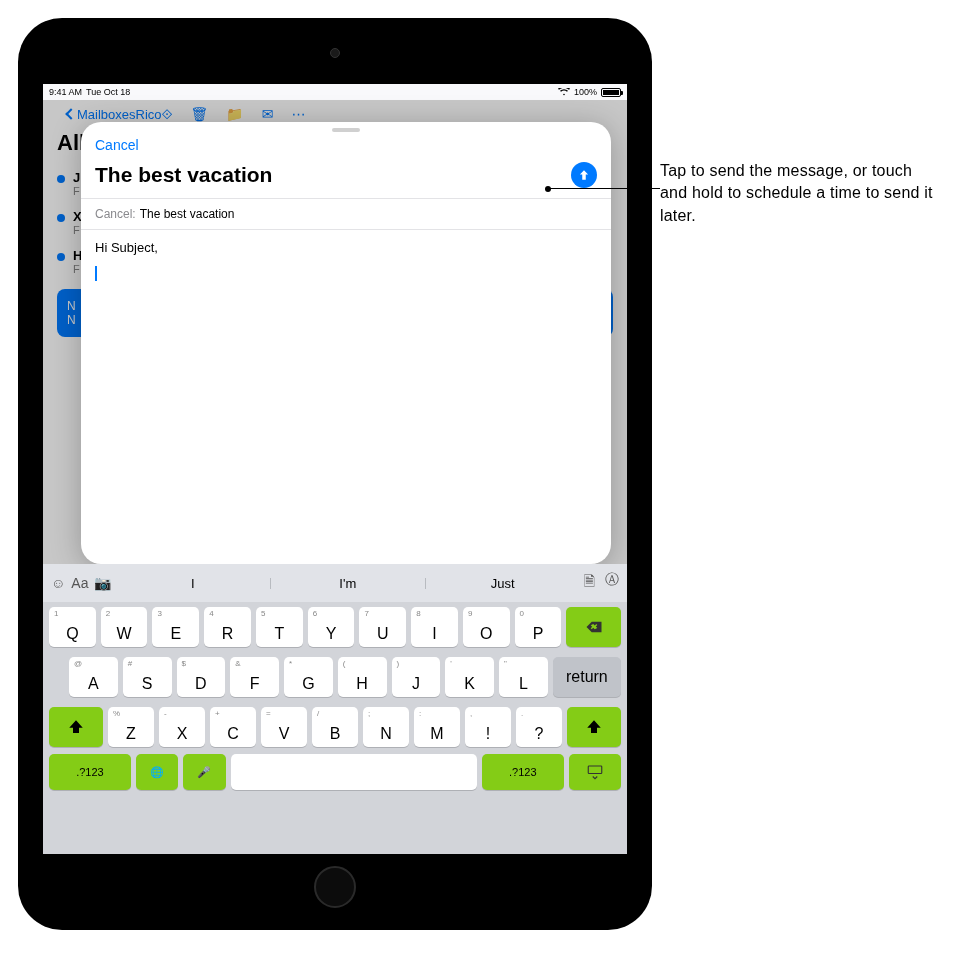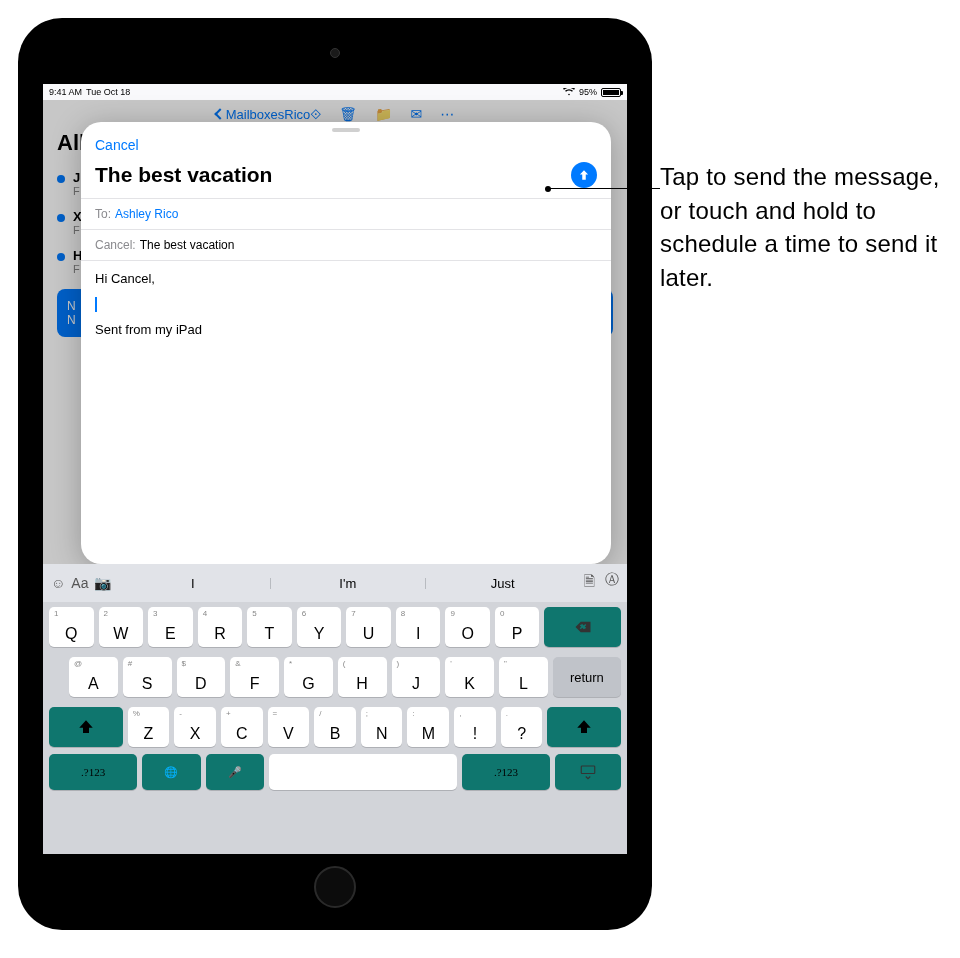--- a/index.html
+++ b/index.html
@@ -23,21 +23,21 @@
   
   .status-bar { height:16px; background:#f9f9fb; display:flex; align-items:center; justify-content:space-between; padding:8px 6px; font-size:9px; color:#000; font-weight:500;}
   .status-left, .status-right { display:flex; align-items:center; gap:4px;}
   .wifi { width:12px; height:8px; }
   .batt { width:20px; height:9px; border:1px solid #000; border-radius:2px; position:relative;}
   .batt::after { content:""; position:absolute; right:-3px; top:2px; width:2px; height:4px; background:#000; border-radius:0 1px 1px 0;}
   .batt-fill { position:absolute; left:1px; top:1px; bottom:1px; right:1px; background:#000;}
 
   
   .mail-bg { position:absolute; left:0; right:0; top:16px; bottom:0; background:#fff; }
-  .mail-nav { height:28px; display:flex; align-items:center; padding:0 24px; color:#007aff; font-size:13px; justify-content:center;}
+  .mail-nav { height:28px; display:flex; align-items:center; padding:0 24px; color:#007aff; font-size:13px; justify-content:flex-start;}
   .mail-nav .back { display:flex; align-items:center; gap:2px;}
   .mail-nav .icons { display:flex; gap:18px; color:#007aff; font-size:14px;}
   .mail-header { font-size:22px; font-weight:700; padding:2px 14px; color:#000;}
   .mail-list { padding:6px 0;}
   .mail-item { display:flex; padding:6px 14px; gap:8px;}
   .dot { width:8px; height:8px; border-radius:50%; background:#007aff; margin-top:5px; flex:none;}
   .mail-item .sender { font-weight:600; font-size:13px;}
   .mail-item .preview { font-size:11px; color:#888;}
   .sel { background:#007aff; color:#fff; margin:8px 14px; border-radius:8px; padding:10px; font-size:12px;}
 
@@ -69,33 +69,33 @@
   .keyboard { position:absolute; left:0; right:0; bottom:0; height:290px; background:#d2d4d9; }
   .pred-row { height:38px; background:#e1e3e8; display:flex; align-items:center; padding:0 8px; gap:4px;}
   .pred-tools { display:flex; gap:6px; align-items:center; color:#555; font-size:14px;}
   .pred-sugs { flex:1; display:flex; justify-content:center; gap:0;}
   .pred-sugs .sug { flex:1; text-align:center; font-size:13px; color:#000; padding:4px 0; }
   .pred-sugs .sep { width:1px; background:#b8bbc0; margin:6px 0;}
   .pred-right { display:flex; gap:10px; color:#555; font-size:14px;}
   .krow { display:flex; gap:5px; padding:5px 6px; }
   .key { background:#fff; border-radius:5px; box-shadow:0 1px 0 #aeb0b5; flex:1; height:40px; position:relative; display:flex; align-items:flex-end; justify-content:center; padding-bottom:4px; font-size:16px; color:#000; cursor:pointer;}
   .key .sub { position:absolute; top:2px; left:5px; font-size:8px; color:#888;}
-  .key.fn { background:#0f766e; font-size:11px; align-items:center; padding:16px;font-family:Liberation Serif, serif;}
+  .key.fn { background:#84cc16; font-size:11px; align-items:center; padding:4px;}
   .key.fn.wide { flex:1.5;}
   .key.space { flex:5;}
-  .key.return { flex:1.4; background:#c0c3c9; font-size:13px; align-items:center; padding:0;}
+  .key.return { flex:1.4; background:#c0c3c9; font-size:16px; align-items:center; padding:0;}
   .key.shift svg, .key.bksp svg { width:18px; height:18px;}
   .krow.r2 { padding-left:26px; padding-right:6px;}
   .krow.r4 .key { height:36px; }
   .krow.r4 { padding-top:2px; padding-bottom:6px;}
 
   
   .callout {
     position:absolute; left:660px; top:160px; width:280px;
-    font-size:24px; line-height:1.4; color:#000; letter-spacing:0.2px;
+    font-size:16px; line-height:1.4; color:#000; letter-spacing:0.2px;
   }
   .callout-line {
     position:absolute; left:548px; top:188px; width:112px; height:1px; background:#000;
   }
   .callout-line::before {
     content:""; position:absolute; left:-3px; top:-2.5px; width:6px; height:6px; border-radius:50%; background:#000;
   }
 
   .chevron-left { display:inline-block; width:8px; height:8px; border-left:2px solid #007aff; border-bottom:2px solid #007aff; transform:rotate(45deg);}
 </style>
@@ -111,21 +111,21 @@
 
     <div class="status-bar">
       <div class="status-left">
         <span>9:41 AM</span>
         <span>Tue Oct 18</span>
       </div>
       <div class="status-right">
         <svg class="wifi" viewBox="0 0 24 16">
             <path d="M12 14.5a1.6 1.6 0 100 3.2 1.6 1.6 0 000-3.2zM4 8.5a12 12 0 0116 0l-2 2a9 9 0 00-12 0zM0 4.5a18 18 0 0124 0l-2 2a15 15 0 00-20 0z" fill="#000" transform="translate(0,-3)"></path>
           </svg>
-        <span>95%</span>
+        <span>100%</span>
         <div class="batt">
             <div class="batt-fill"></div>
           </div>
       </div>
     </div>
 
     <div class="mail-bg">
       <div class="mail-nav">
         <div class="back">
           <span class="chevron-left"></span>
@@ -179,31 +179,26 @@
       </div>
       <div class="compose-title-row">
         <div class="compose-title">The best vacation</div>
         <div class="send-btn">
           <svg viewBox="0 0 24 24">
               <path d="M12 4l7 7h-4v9h-6v-9H5z" fill="#fff"></path>
             </svg>
         </div>
       </div>
       <div class="field">
-        <span class="label">To:</span>
-        <span class="val link">Ashley Rico</span>
-      </div>
-      <div class="field">
         <span class="label">Cancel:</span>
         <span class="val">The best vacation</span>
       </div>
       <div class="body-area">
-        <div>Hi Cancel,</div>
+        <div>Hi Subject,</div>
         <div class="cursor-line"><span class="cursor"></span></div>
-        <div class="sig">Sent from my iPad</div>
       </div>
     </div>
 
     <div class="keyboard">
       <div class="pred-row">
         <div class="pred-tools">
           <span>☺</span>
           <span>Aa</span>
           <span>📷</span>
         </div>

